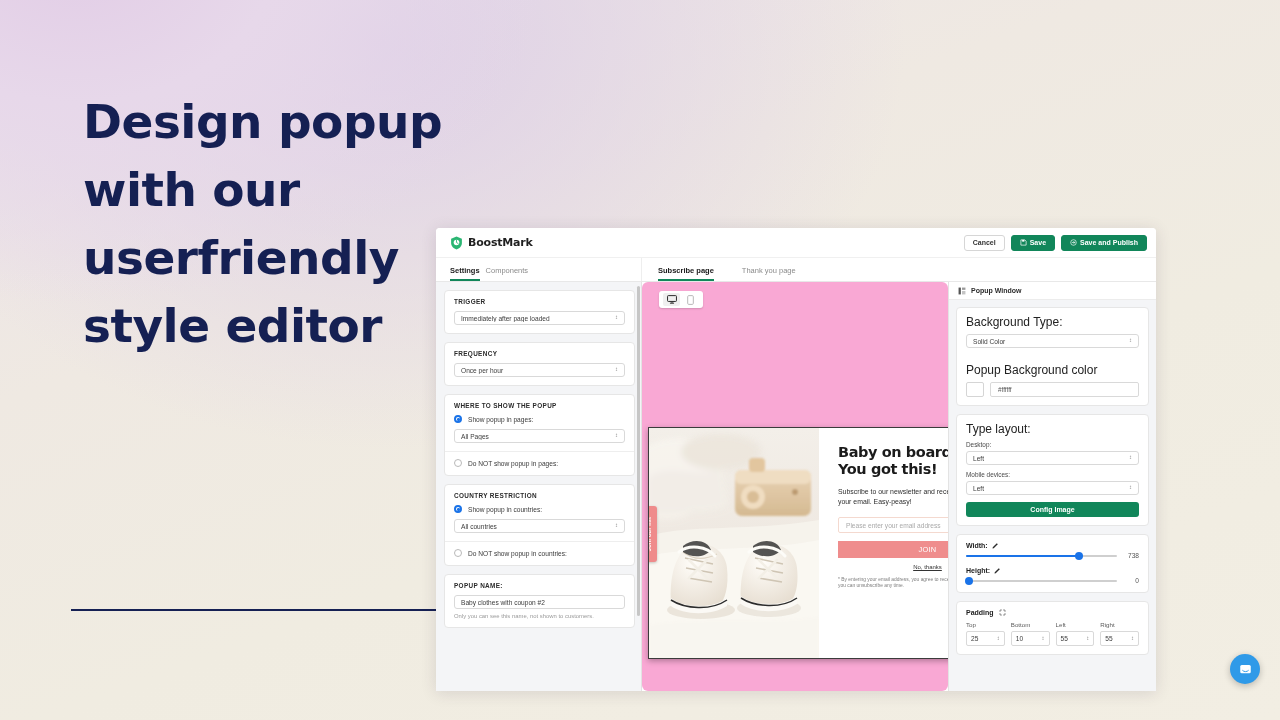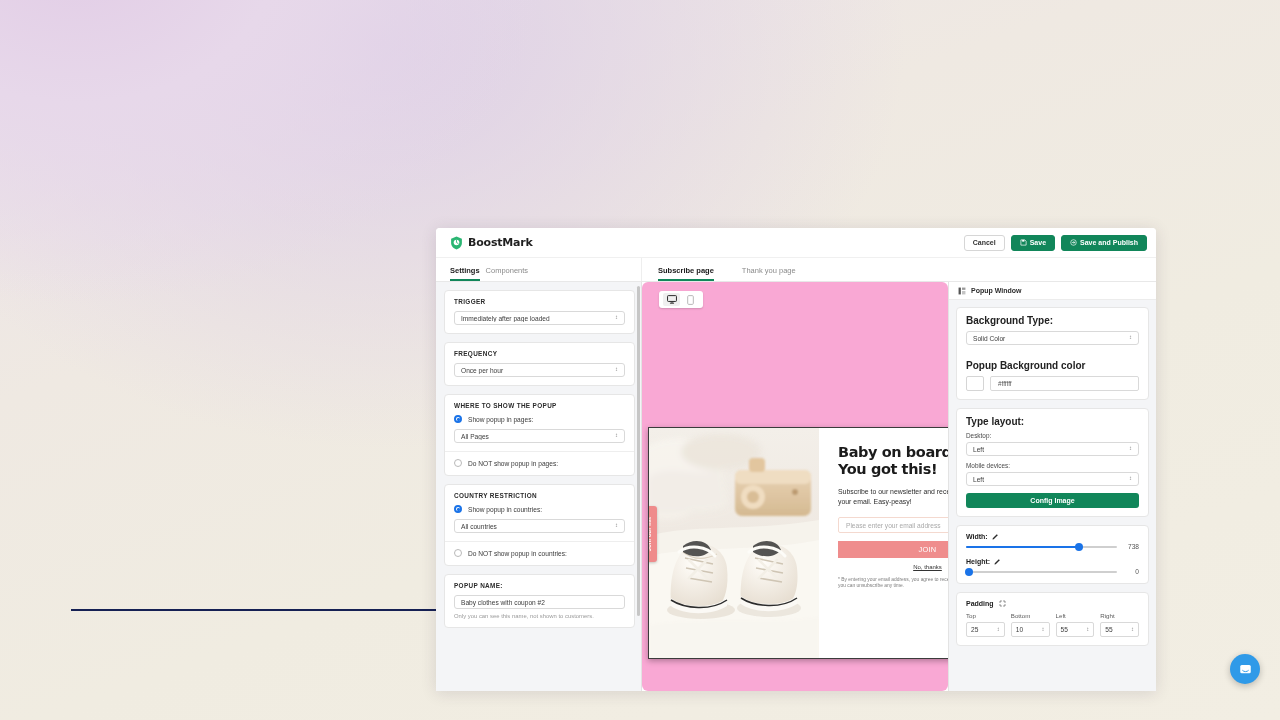--- a/index.html
+++ b/index.html
@@ -206,21 +206,21 @@
     width: 208px; background: #f4f5f7;
     border-left: 1px solid #e3e3e3;
     padding: 0 7px 0 7px; overflow: hidden; position: relative;
   }
   .rc-head {
     height: 18px; display: flex; align-items: center; gap: 5px;
     font-size: 7px; font-weight: 700; color: #2b2b2b;
     margin: 0 -7px 7px -7px; padding: 0 9px; background: #fff;
     border-bottom: 1px solid #ececec;
   }
-  .rc-label { font-size: 10px; font-weight: 700; color: #222; margin-bottom: 5px; }
+  .rc-label { font-size: 12px; font-weight: 400; color: #222; margin-bottom: 5px; }
   .rc-sublabel { font-size: 6.4px; color: #4a4a4a; margin-bottom: 3px; }
   .color-row { display: flex; gap: 6px; align-items: center; margin-top: 5px; }
   .swatch { width: 18px; height: 15px; border: 1px solid #d5d5d5; border-radius: 2px; background: #fff; cursor: pointer; }
   .color-input {
     flex: 1; height: 15px; border: 1px solid #d9d9d9; border-radius: 2px;
     background: #fff; display: flex; align-items: center;
     padding: 0 7px; font-size: 6.4px; color: #5a5a5a;
   }
   .btn-wide {
     height: 15px; background: #11865a; color: #fff;
@@ -259,20 +259,24 @@
     background: #2f9ae8; display: flex; align-items: center; justify-content: center;
     box-shadow: 0 2px 7px rgba(0,0,0,.24); cursor: pointer;
   }
   .icn { display: block; }
 </style>
 </head>
 <body>
 
 <div id="page">
 
+  <div id="headline">Design popup
+with our
+userfriendly
+style editor</div>
   <div id="headline-rule"></div>
 
   <div id="app">
 
     <div class="topbar">
       <div class="brand">
         <svg class="icn" width="13" height="14" viewBox="0 0 24 26">
           <path d="M12 1 L22 5 V13 C22 19 17 23.5 12 25 C7 23.5 2 19 2 13 V5 Z" fill="#2bb673"></path>
           <circle cx="12" cy="12" r="5.2" fill="#fff"></circle>
           <path d="M12 7.6 V12 L15 14" stroke="#2bb673" stroke-width="1.6" fill="none" stroke-linecap="round"></path>

